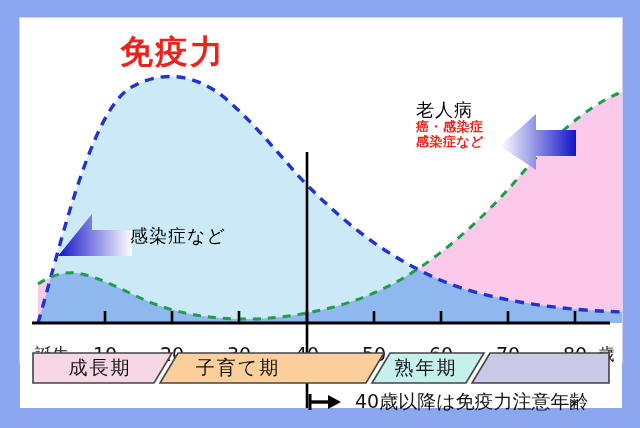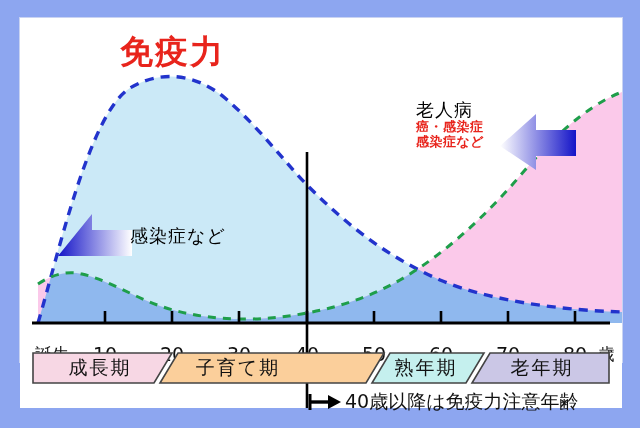--- a/index.html
+++ b/index.html
@@ -60,21 +60,21 @@
     font-size:19px;font-weight:normal;color:#111;
     letter-spacing:2px;
     white-space:nowrap;
     transform:translate(-50%,-50%);
   }
   
   #note{
     position:absolute;left:288px;top:371px;
     font-size:19px;color:#111;letter-spacing:0px;
     white-space:nowrap;
-    display:flex;align-items:center;gap:3px;
+    display:flex;align-items:center;gap:13px;
   }
   #note .note-text{font-weight:500;}
 </style>
 </head>
 <body>
 
 <div id="frame">
   <div id="page">
 
     <svg id="plot" viewBox="0 0 602 390" preserveAspectRatio="none">
@@ -172,21 +172,20 @@
 
     <svg id="stagebar" viewBox="0 0 578 32" preserveAspectRatio="none">
       <polygon points="1,1 140,1 122,31 1,31" fill="#f7d7e4" stroke="#444" stroke-width="1.6"></polygon>
       <polygon points="146,1 352,1 334,31 128,31" fill="#fbcf9b" stroke="#444" stroke-width="1.6"></polygon>
       <polygon points="358,1 452,1 434,31 340,31" fill="#c5f0ee" stroke="#444" stroke-width="1.6"></polygon>
       <polygon points="458,1 577,1 577,31 440,31" fill="#cbc7e6" stroke="#444" stroke-width="1.6"></polygon>
     </svg>
     <div class="stage-text" style="left:80px;top:350px;">成長期</div>
     <div class="stage-text" style="left:218px;top:350px;">子育て期</div>
     <div class="stage-text" style="left:406px;top:350px;">熟年期</div>
-    <div class="stage-text" style="left:522px;top:350px;">老年期</div>
 
     <div id="note">
       <svg width="34" height="20" viewBox="0 0 34 20">
         <line x1="2" y1="2" x2="2" y2="18" stroke="#000" stroke-width="3"></line>
         <line x1="2" y1="10" x2="22" y2="10" stroke="#000" stroke-width="3.4"></line>
         <polygon points="20,3 33,10 20,17" fill="#000"></polygon>
       </svg>
       <span class="note-text">40歳以降は免疫力注意年齢</span>
     </div>
 

